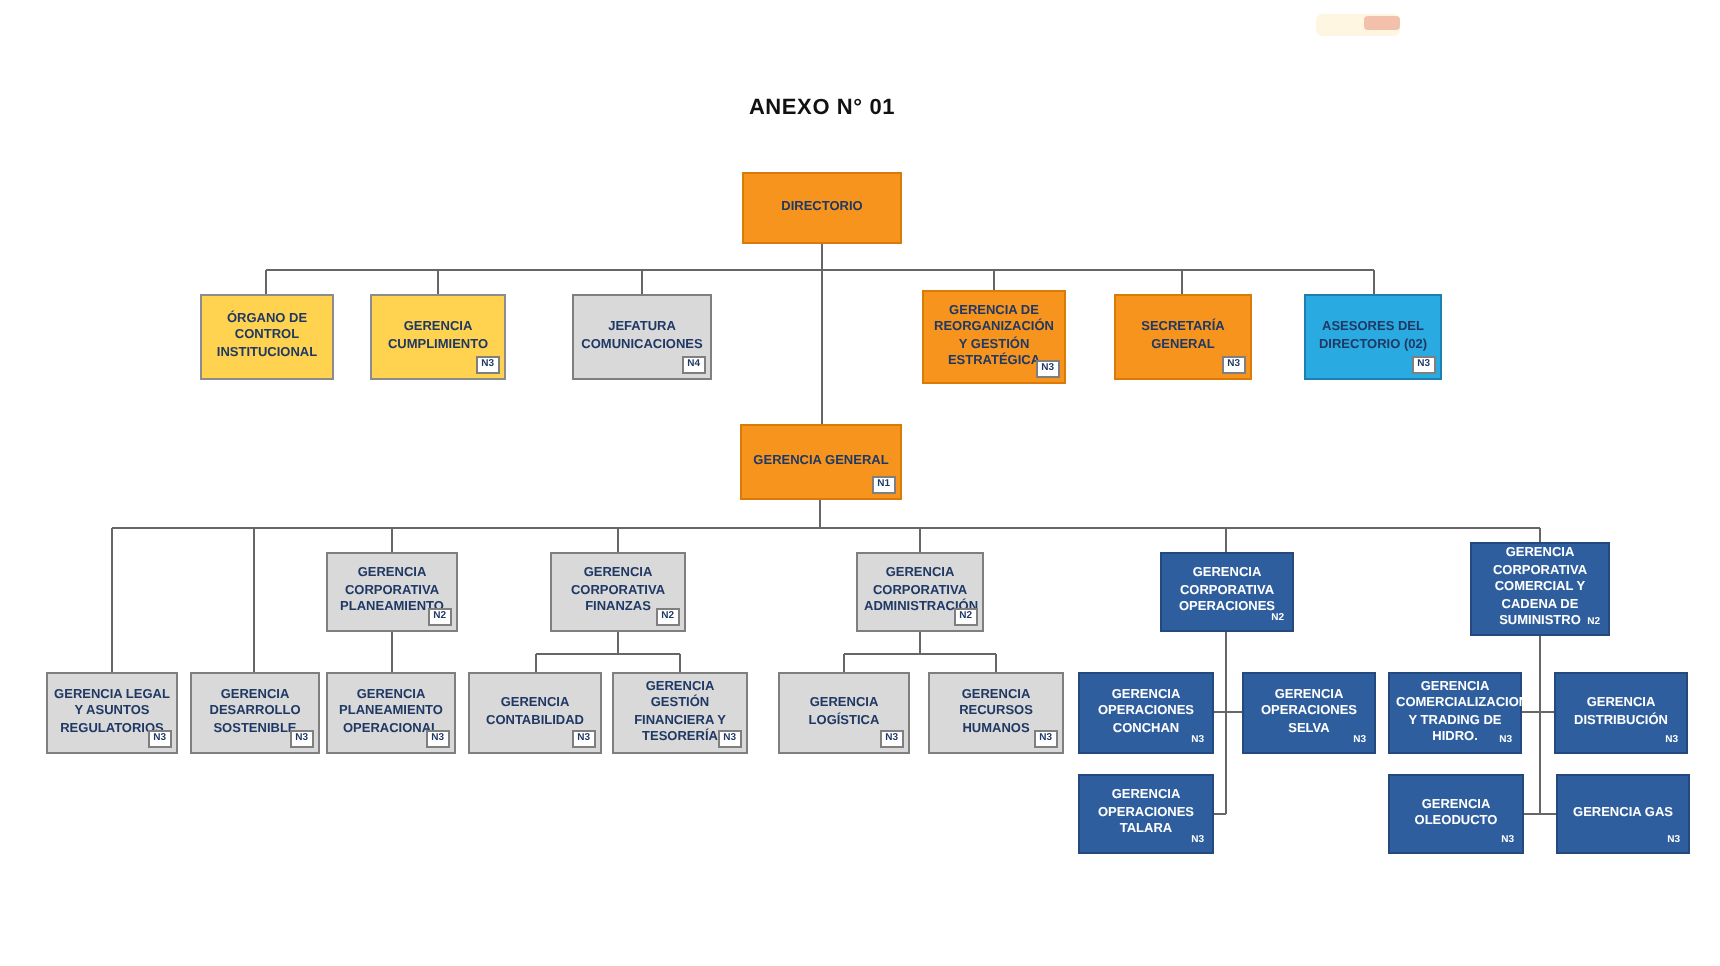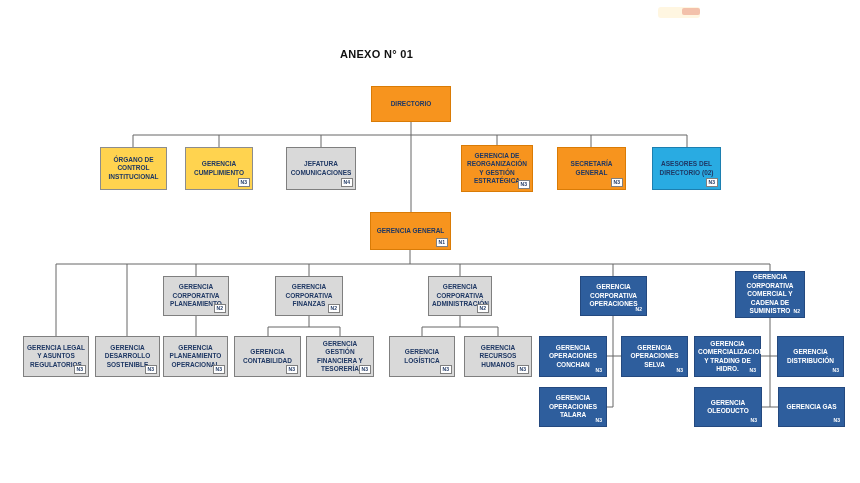--- a/index.html
+++ b/index.html
@@ -1,21 +1,21 @@
 <!DOCTYPE html>
 <html><head>
 <meta charset="utf-8">
 <style>
   html,body{margin:0;padding:0;}
   body{
     width:860px;height:483px;position:relative;background:#ffffff;
     font-family:"Liberation Sans",sans-serif;overflow:hidden;
   }
   .title{
-    position:absolute;left:340px;top:48px;width:142px;
+    position:absolute;left:340px;top:48px;width:142px;text-align:center;
     font-size:11px;font-weight:bold;color:#111;letter-spacing:.3px;
   }
   svg.wires{position:absolute;left:0;top:0;}
   .node{
     position:absolute;box-sizing:border-box;border:1px solid #7f7f7f;
     display:flex;align-items:center;justify-content:center;text-align:center;
     font-weight:bold;font-size:6.5px;line-height:1.3;color:#1f3864;
     padding:2px 3px;
   }
   .orange{background:#f7941e;border-color:#d97b06;}

